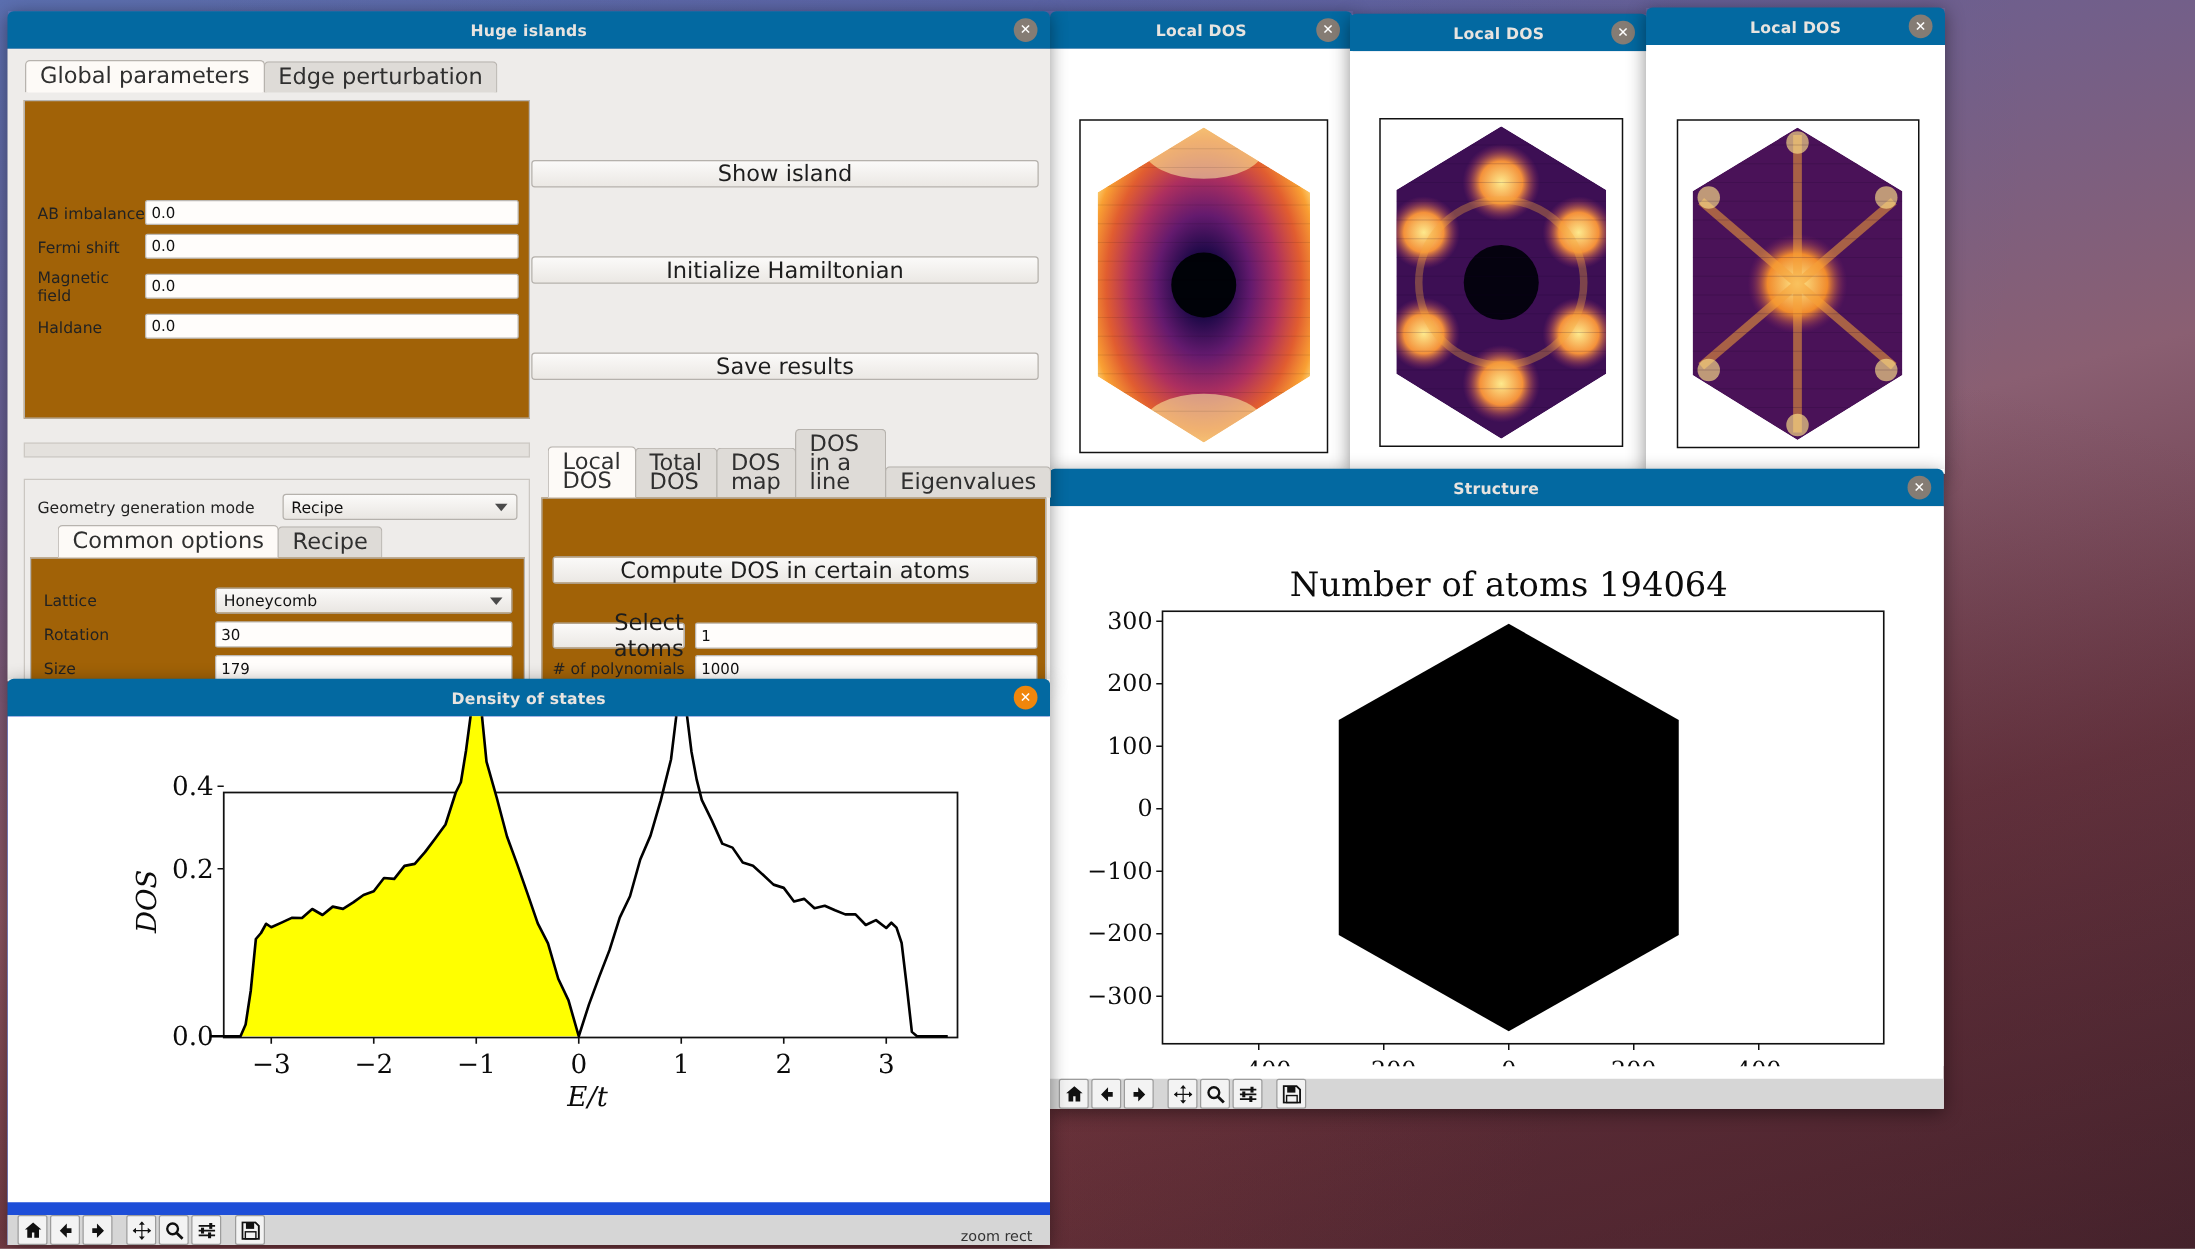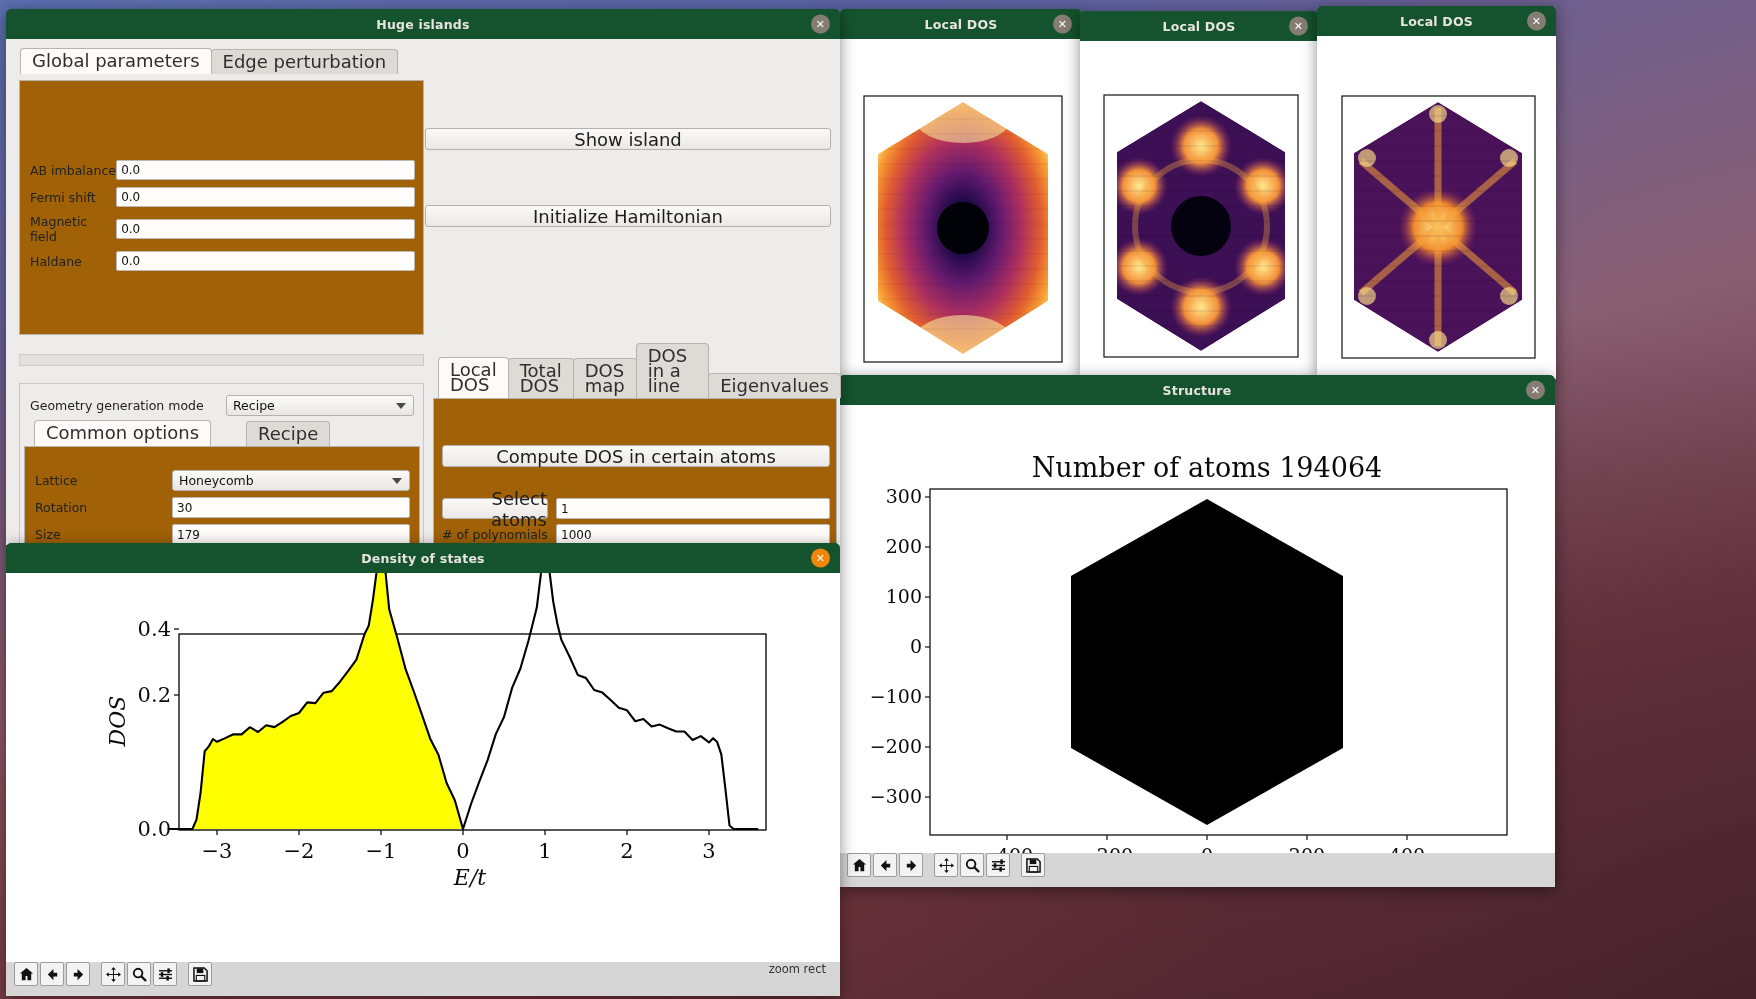--- a/index.html
+++ b/index.html
@@ -18,21 +18,21 @@
     background:
       radial-gradient(ellipse at 20% 85%, rgba(140,60,60,.55), transparent 45%),
       radial-gradient(ellipse at 75% 95%, rgba(90,40,50,.6), transparent 50%),
       radial-gradient(ellipse at 50% 10%, rgba(70,95,180,.35), transparent 60%);
   }
 
   
   .win { position: absolute; box-shadow: 0 3px 14px rgba(0,0,0,.45); }
   .titlebar {
     height: 30px;
-    background: #14532d;
+    background: #0369a1;
     color: #e8e4e0;
     font-size: 12.5px;
     display: flex; align-items: center; justify-content: center;
     position: relative;
     border-top-left-radius: 5px; border-top-right-radius: 5px;
     font-weight: 600;
     letter-spacing: .2px;
   }
   .titlebar .ttl { pointer-events: none; }
   .closebtn {
@@ -94,22 +94,22 @@
     border-left: 5px solid transparent; border-right: 5px solid transparent;
     border-top: 6px solid #4a4a4a;
   }
   .sep-bar { background: #e4e1dd; border: 1px solid #cdc9c4; height: 12px; }
 
   
   .plotwin .winbody { background: #fff; }
 
   
   .navbar {
-    position: absolute; left: 0; right: 0; bottom: 0; height: 34px;
-    background: #d6d6d6; display: flex; align-items: flex-start; padding-left: 8px;
+    position: absolute; left: 0; right: 0; bottom: 0; height: 24px;
+    background: #d6d6d6; display: flex; align-items: flex-end; padding-left: 8px;
   }
   .navbtn {
     width: 24px; height: 24px; margin-right: 2px;
     display: flex; align-items: center; justify-content: center;
     background: #f3f3f3; border: 1px solid #9c9c9c; border-radius: 2px;
     cursor: pointer;
   }
   .navgap { width: 9px; }
   .navstatus { margin-left: auto; margin-right: 14px; font-size: 11.5px; color: #333; }
 
@@ -426,33 +426,34 @@
         </div>
         <div class="row" style="margin-bottom:0;">
           <span class="lbl" style="width:88px;">Haldane</span>
           <input class="tfield" style="width: 305px;" value="0.0">
         </div>
       </div>
     </div>
 
     <div class="btn" style="position:absolute; left:419px; top:89px; width:406px; height:22px;">Show island</div>
     <div class="btn" style="position:absolute; left:419px; top:166px; width:406px; height:22px;">Initialize Hamiltonian</div>
+    <div class="btn" style="position:absolute; left:419px; top:243px; width:406px; height:22px;">Save results</div>
 
     <div class="sep-bar" style="position:absolute; left:13px; top:315px; width:405px;"></div>
 
     <div class="panel" style="left:13px; top:344px; width:405px; height:190px; background:#eeecea; border-color:#cbc7c2;">
       <div class="row" style="position:absolute; left:10px; top:11px; width:385px; margin:0;">
         <span class="lbl" style="width:196px;">Geometry generation mode</span>
         <div class="combo" style="width:188px; height:21px;">
           <span>Recipe</span>
           <span class="arrow"></span>
         </div>
       </div>
 
-      <div class="tabstrip" style="position:absolute; left:0; top:37px; margin:0;gap:36px;">
+      <div class="tabstrip" style="position:absolute; left:12px; top:37px; margin:0;">
         <div class="tab active">Common options</div>
         <div class="tab">Recipe</div>
       </div>
 
       <div class="panel" style="left:4px; top:62px; width:396px; height:124px;">
         <div style="position:absolute; left:10px; top:23px; width:376px;">
           <div class="row" style="margin-bottom:6px;">
             <span class="lbl" style="width:137px;">Lattice</span>
             <div class="combo" style="width:238px; height:21px;">
               <span>Honeycomb</span>

